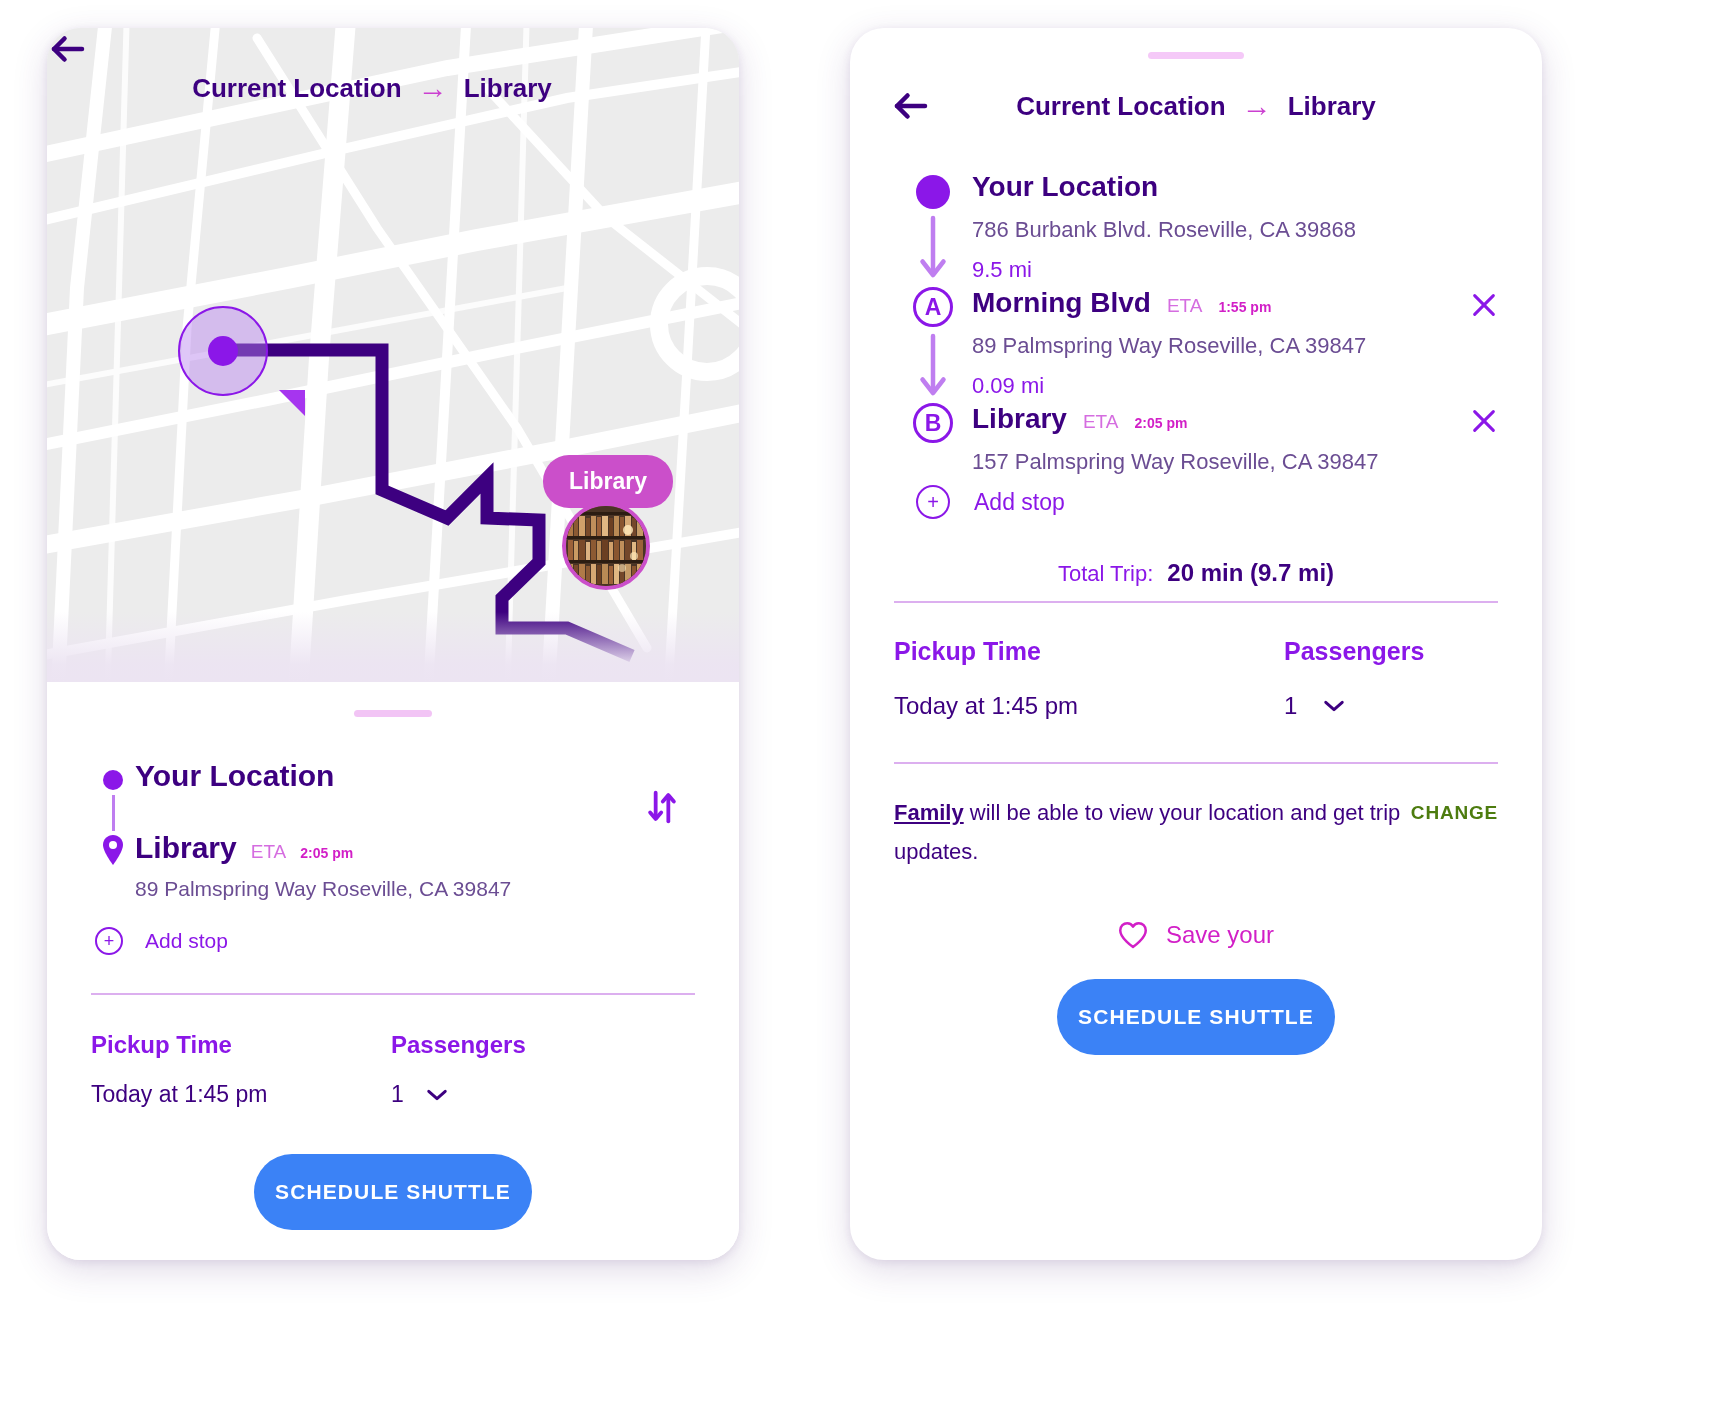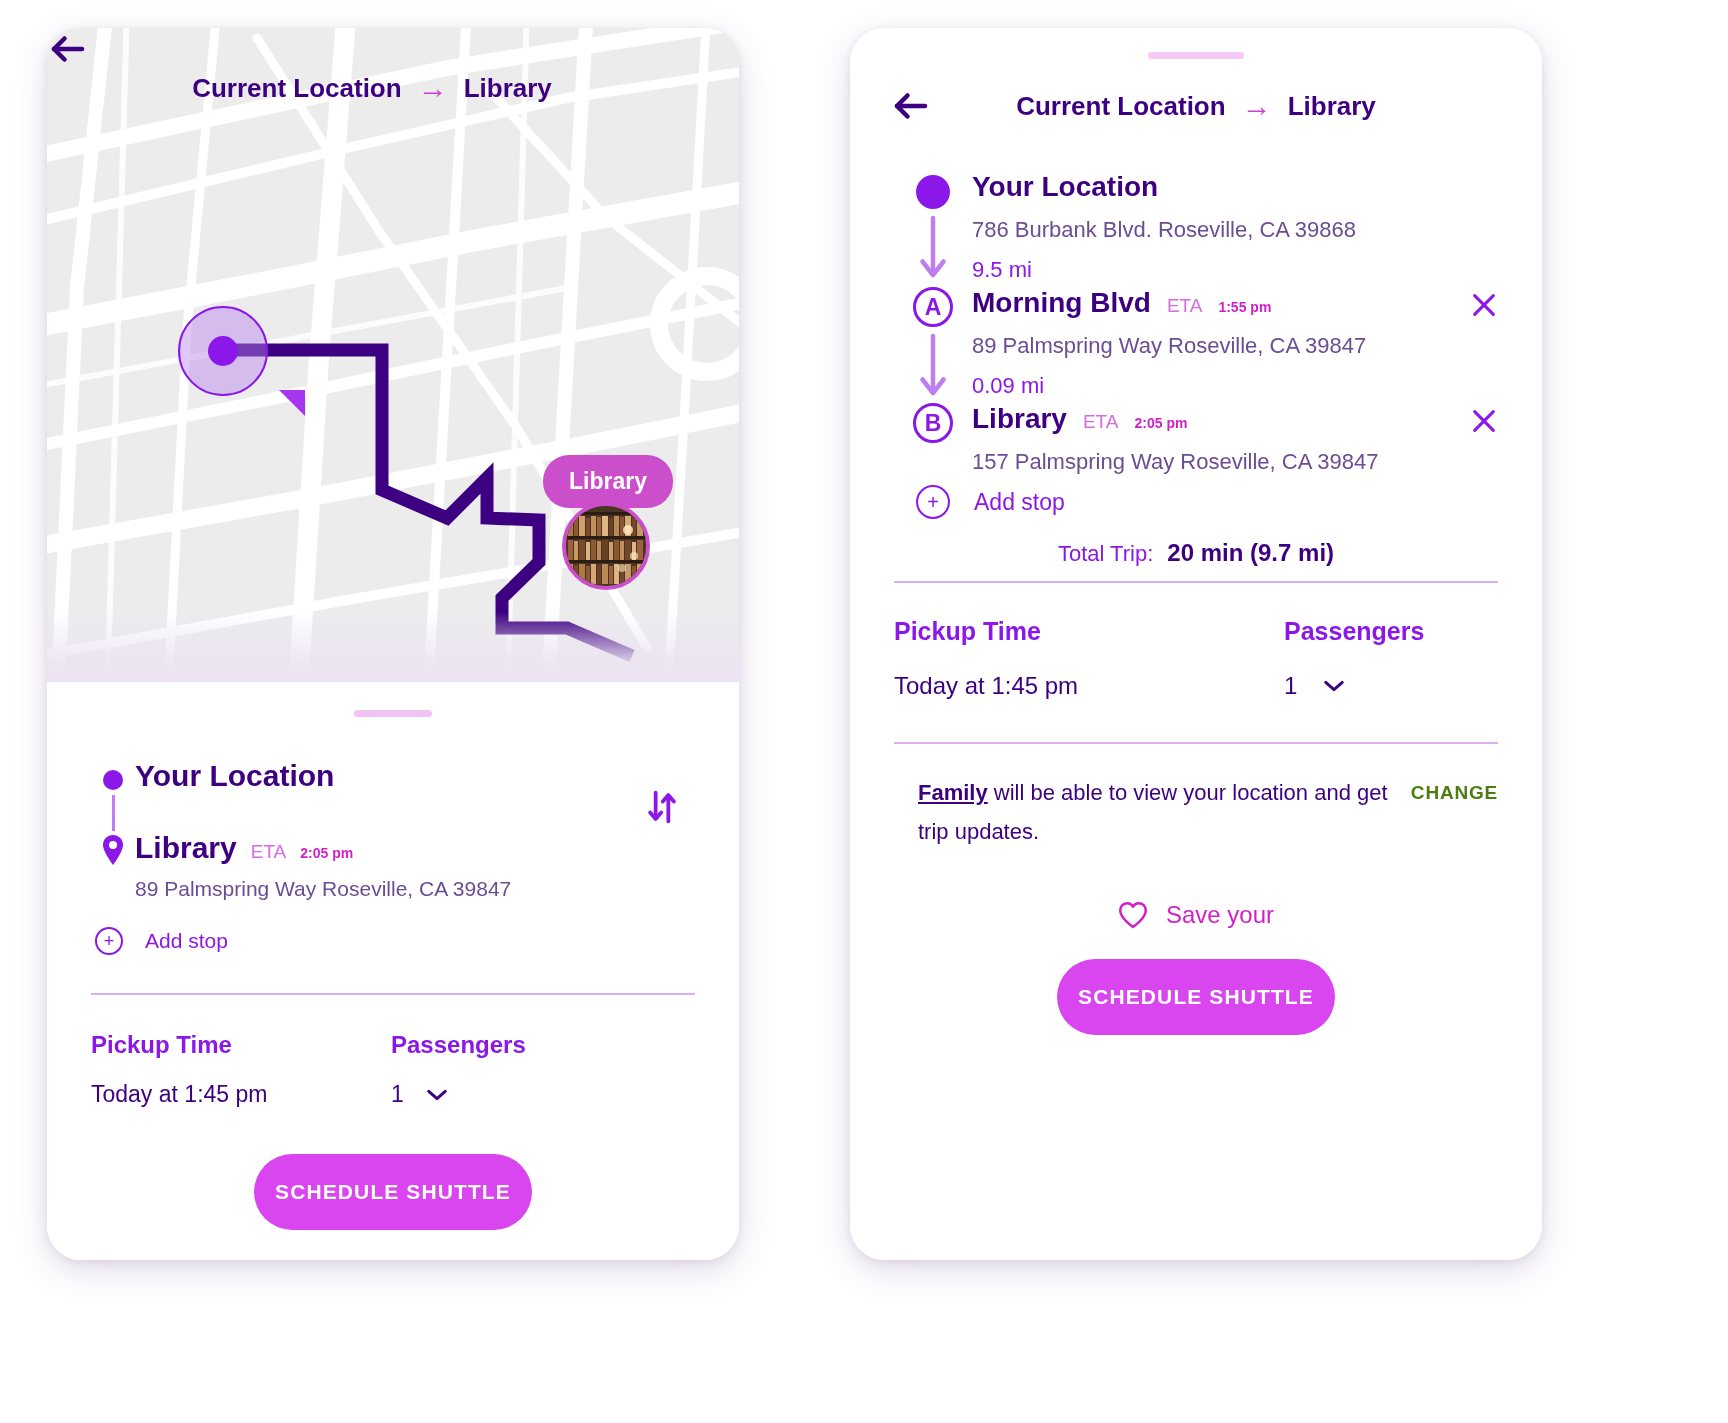--- a/index.html
+++ b/index.html
@@ -186,21 +186,21 @@
   }
   .field-col-a { width: 300px; }
   .field-col-b { width: 200px; }
   .field-head { font-size: 24px; font-weight: bold; color: #8b17e8; }
   .field-val { font-size: 23px; color: #3d0080; margin-top: 22px; display:flex; align-items:center; gap:22px;}
   .chev { width: 22px; height: 14px; color: #3d0080; }
 
   .cta {
     display: block;
     margin: 46px auto 0;
-    background: #d946ef;
+    background: #3b82f6;
     color: #fff;
     border: none;
     border-radius: 40px;
     font-family: "Liberation Sans", sans-serif;
     font-size: 21px;
     font-weight: bold;
     letter-spacing: 1.1px;
     width: 278px;
     height: 76px;
     cursor: pointer;
@@ -246,37 +246,37 @@
   .r-circle-plus {
     width: 34px; height: 34px; border-radius: 50%;
     border: 2px solid #8b17e8; color: #8b17e8;
     display:flex; align-items:center; justify-content:center;
     font-size: 20px; flex:none; margin-left: 22px;
   }
   .r-addstop-label { font-size: 23px; color: #8b17e8; }
 
   .total-row {
     display: flex; align-items: baseline; justify-content: center;
-    gap: 14px; margin-top: 20px;
+    gap: 14px; margin-top: 40px;
   }
   .total-label { font-size: 22px; color: #8b17e8; }
   .total-val { font-size: 24px; font-weight: bold; color: #3d0080; }
 
   .r-divider { height: 2px; background: #dcafef; margin-top: 14px; }
 
   .r-fields { display: flex; margin-top: 34px; }
   .r-col-a { width: 390px; }
   .r-col-b { flex: 1; }
   .r-fh { font-size: 25px; font-weight: bold; color: #8b17e8; }
   .r-fv { font-size: 24px; color: #3d0080; margin-top: 26px; display:flex; align-items:center; gap:26px;}
 
   .share-row {
     display: flex; align-items: flex-start; margin-top: 30px;
   }
-  .share-text { flex: 1; font-size: 22px; color: #3d0080; line-height: 1.75; margin-left: 24px; }
+  .share-text { flex: 1; font-size: 22px; color: #3d0080; line-height: 1.75; }
   .share-text b { text-decoration: underline; }
   .change-btn {
     font-size: 19px; font-weight: bold; color: #4d7c0f;
     letter-spacing: .8px; margin-top: 8px; cursor: pointer; white-space: nowrap;
   }
 
   .save-row {
     display: flex; align-items: center; justify-content: center;
     gap: 18px; margin-top: 50px;
   }

